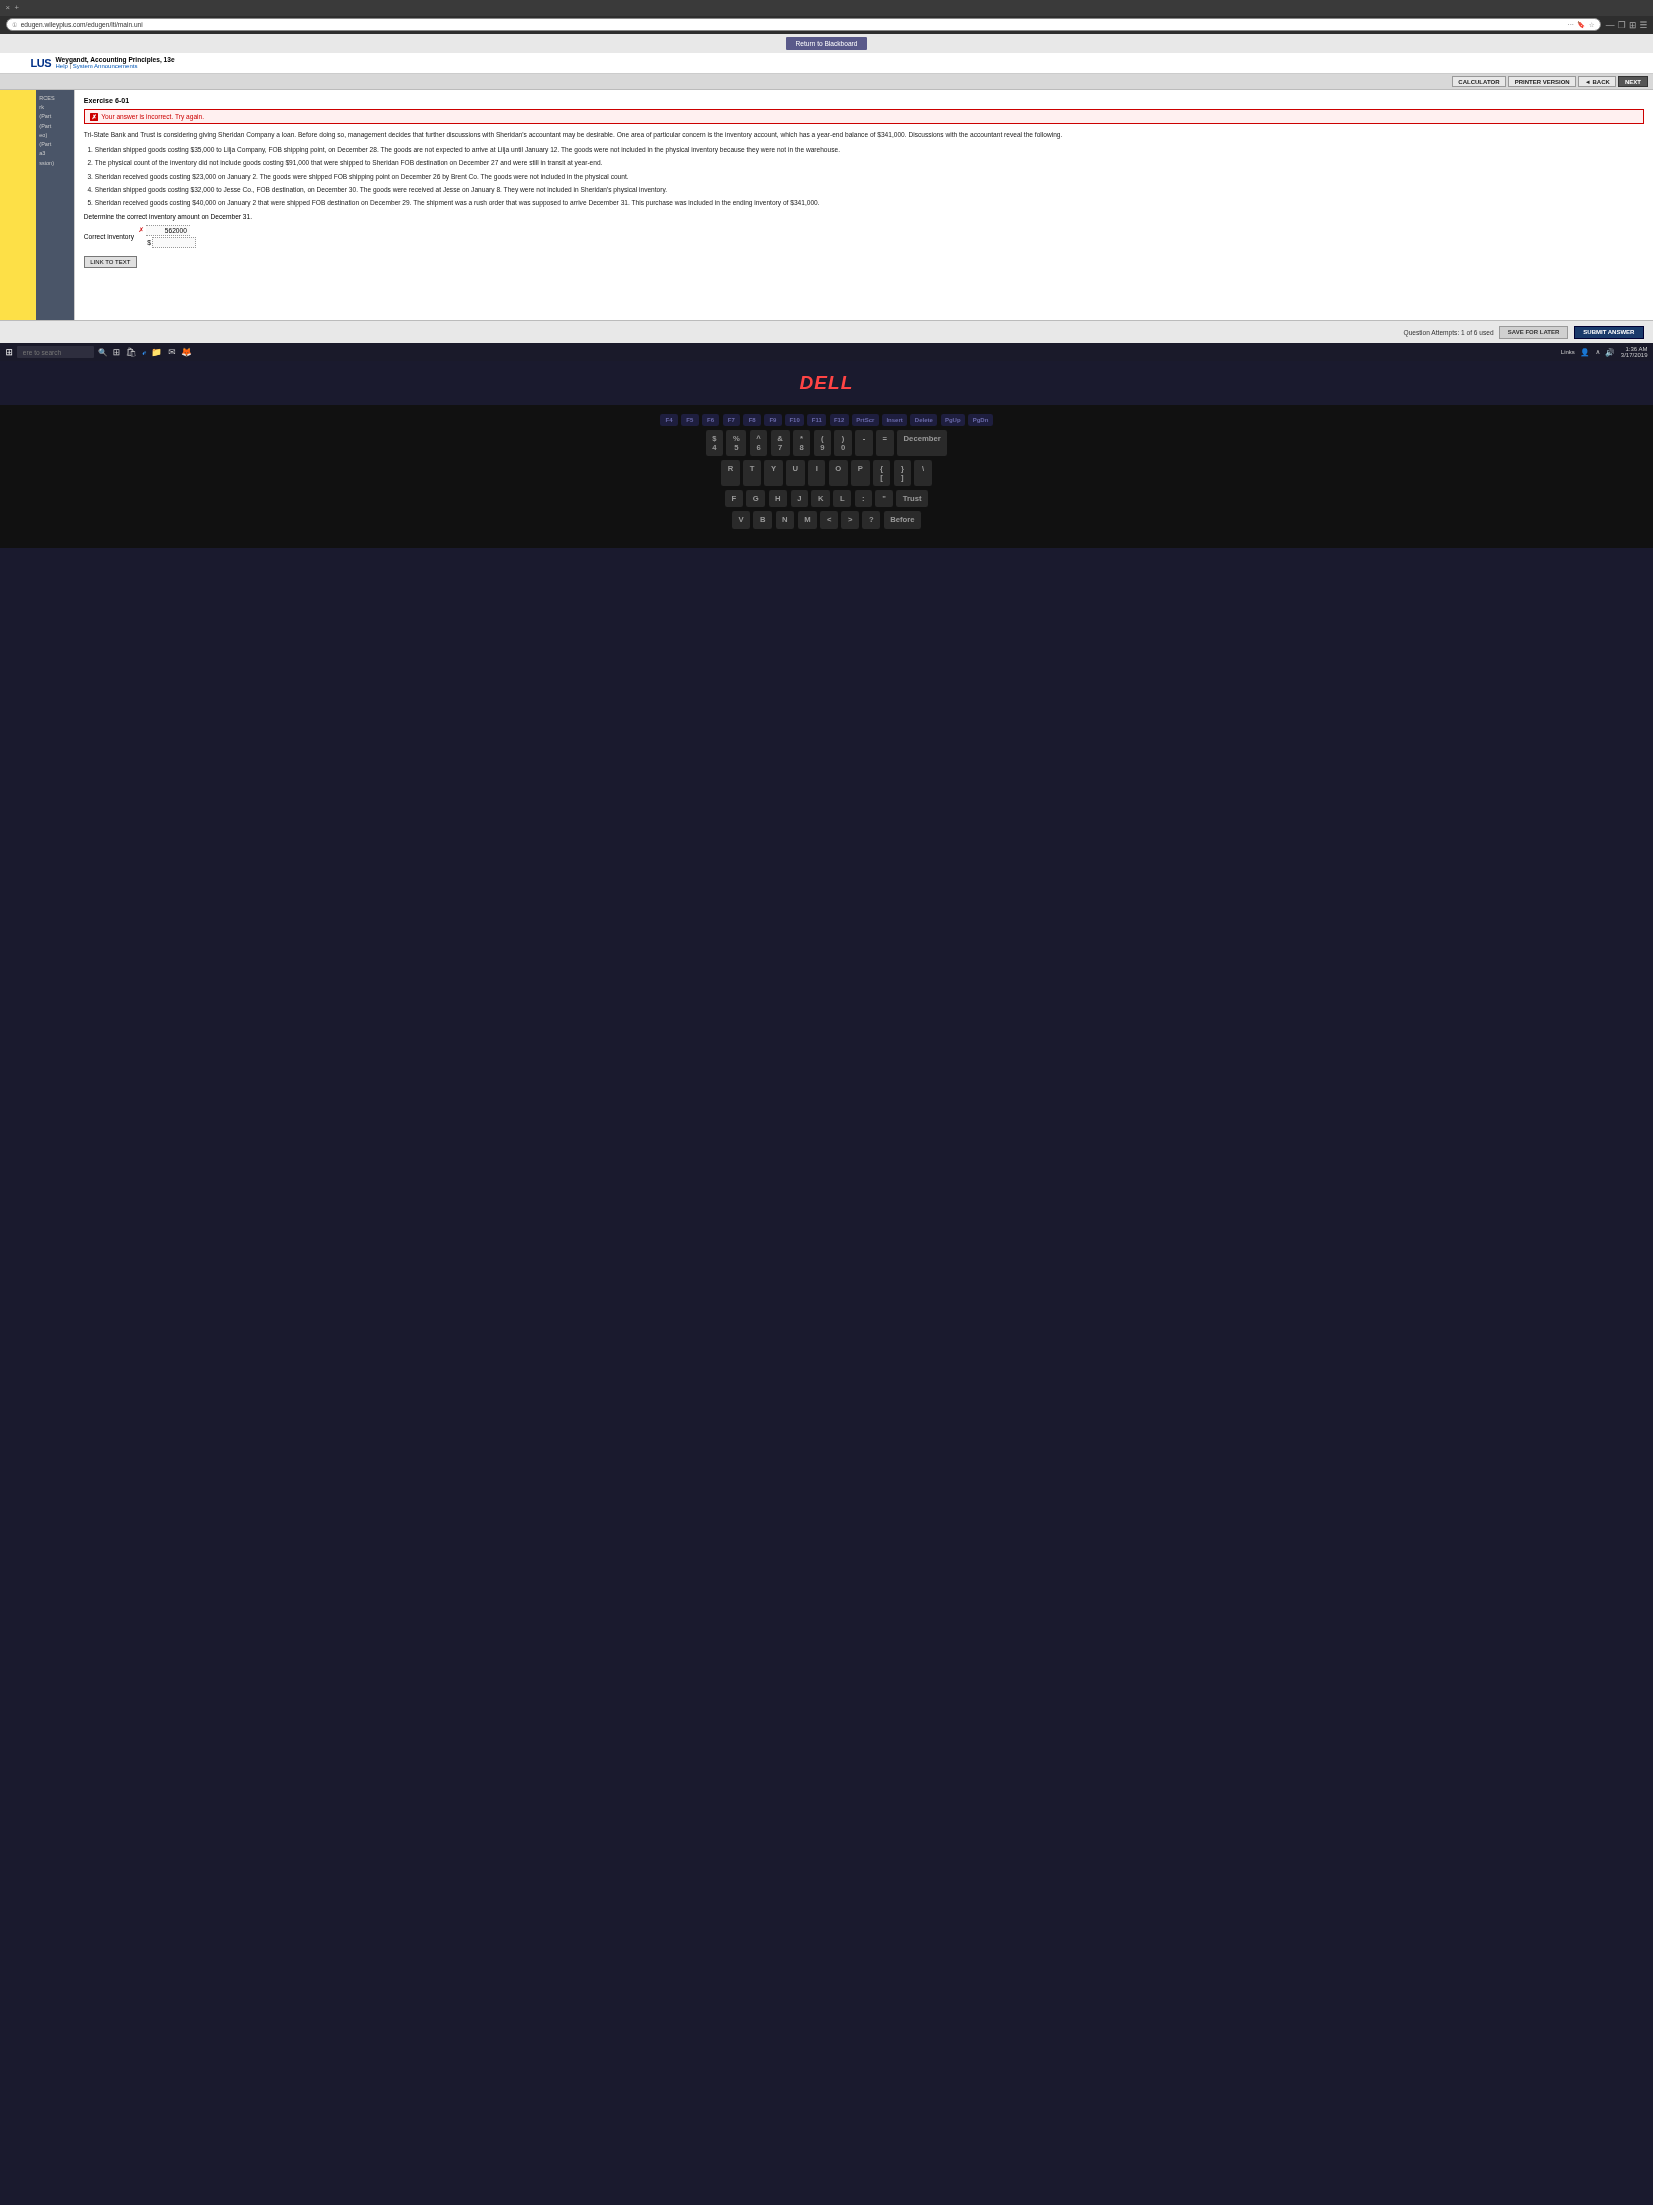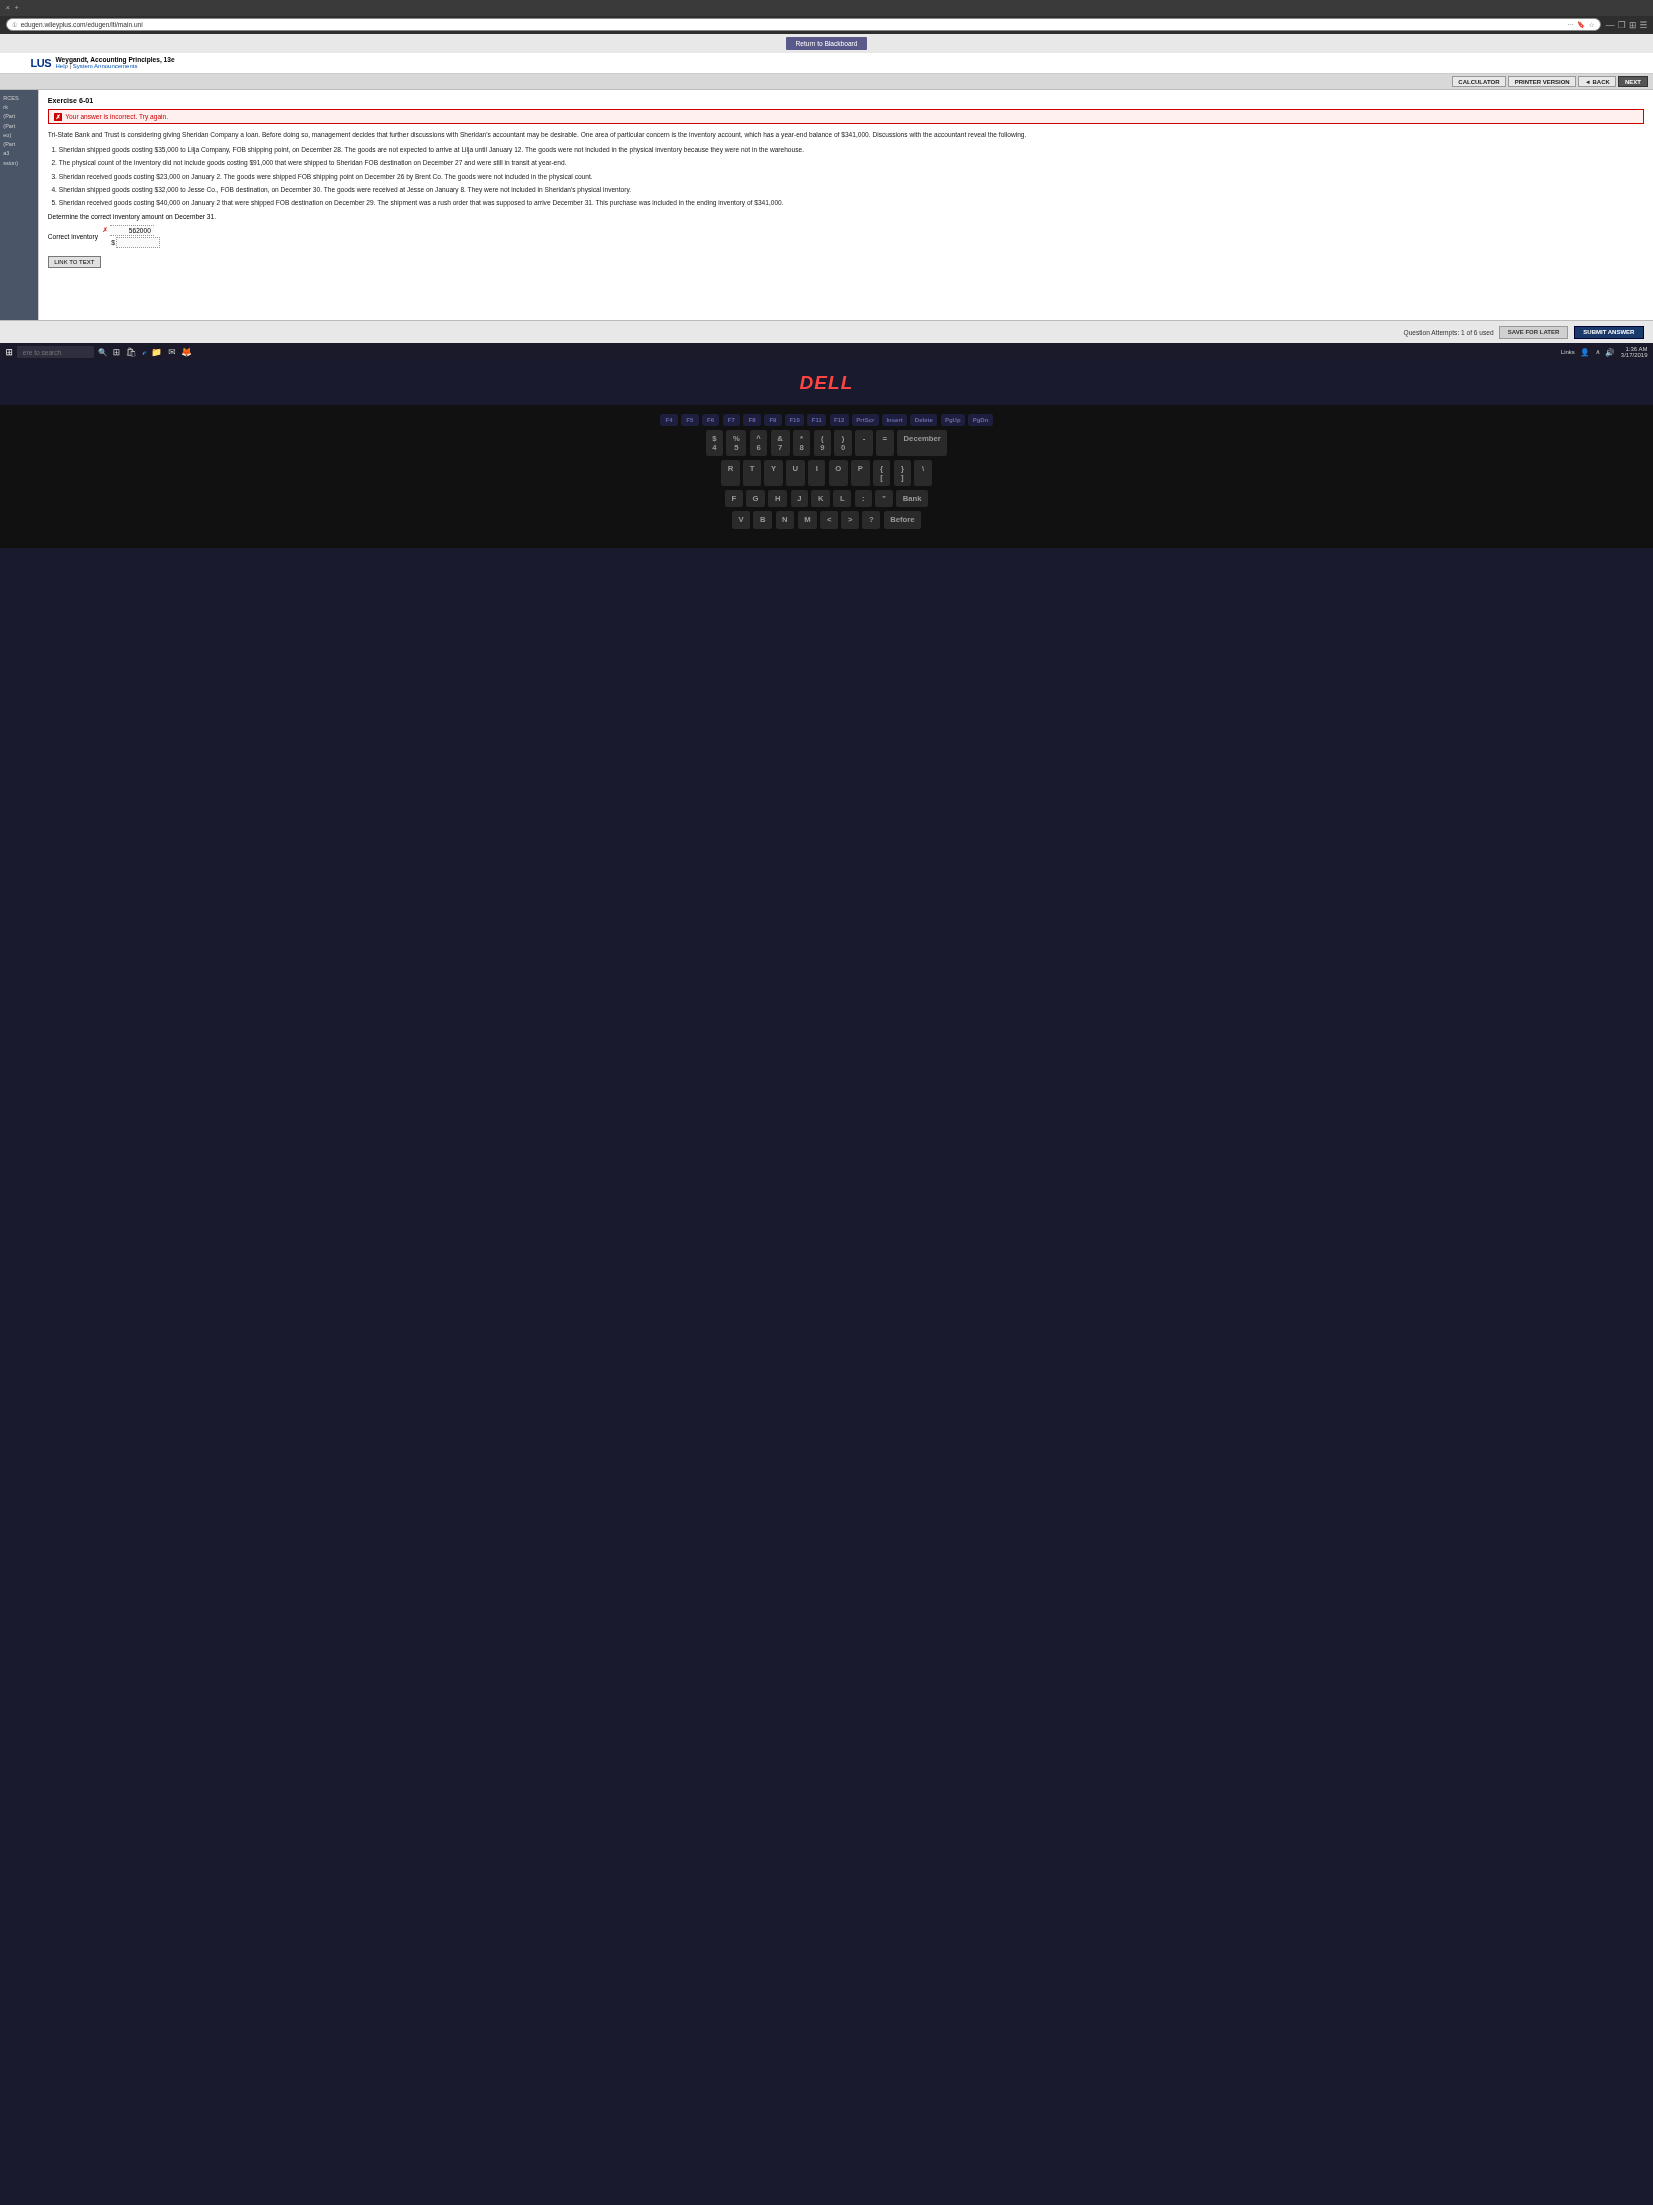--- a/index.html
+++ b/index.html
@@ -106,22 +106,23 @@
     }
     .toolbar-btn.dark {
       background: #555;
       color: #fff;
       border-color: #333;
     }
 
     
     .main-layout {
       display: flex;
-      background: #e5e5e5;
+      background: #fde047;
       min-height: 230px;
+      padding-left: 36px;
     }
 
     
     .sidebar {
       background: #4a5568;
       color: #fff;
       width: 38px;
       min-width: 38px;
       padding: 4.4px 3.3px;
       font-size: 5.5px;
@@ -530,21 +531,21 @@
   </div>
   <div class="keyboard-row">
     <div class="key">F</div>
     <div class="key">G</div>
     <div class="key">H</div>
     <div class="key">J</div>
     <div class="key">K</div>
     <div class="key">L</div>
     <div class="key">:</div>
     <div class="key">"</div>
-    <div class="key">Bank</div>
+    <div class="key">Trust</div>
   </div>
   <div class="keyboard-row">
     <div class="key">V</div>
     <div class="key">B</div>
     <div class="key">N</div>
     <div class="key">M</div>
     <div class="key">&lt;</div>
     <div class="key">&gt;</div>
     <div class="key">?</div>
     <div class="key">Before</div>

